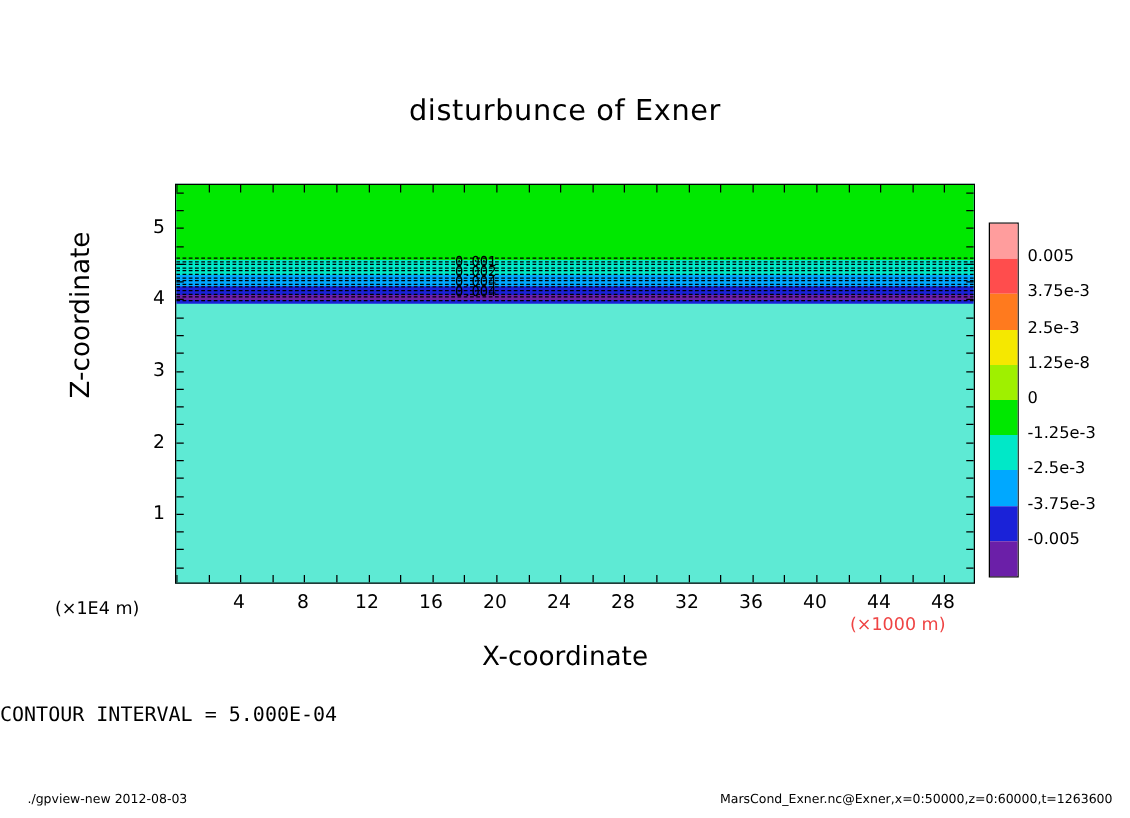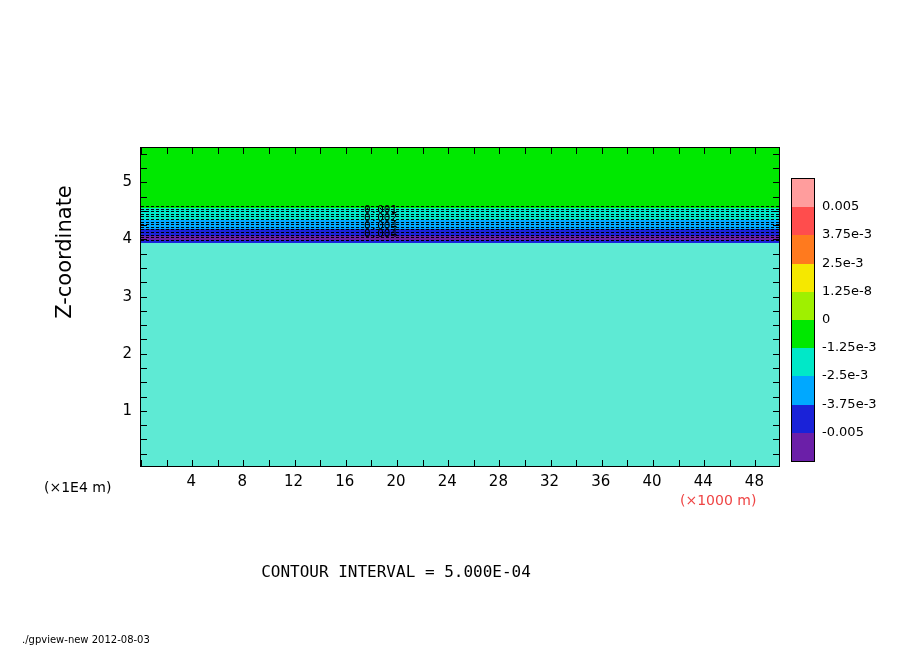--- a/index.html
+++ b/index.html
@@ -180,21 +180,20 @@
     color: #000;
     margin-top: -8px;
     white-space: nowrap;
   }
   
   #contour-interval {
     position: absolute;
     left: 0;
     top: 562px;
     width: 792px;
-    text-align: center;
     font-size: 16px;
     color: #000;
     font-family: "DejaVu Sans Mono", monospace;
   }
   #time-stamp {
     position: absolute;
     left: 0;
     top: 593px;
     width: 904px;
     text-align: right;
@@ -220,20 +219,21 @@
     color: #000;
     text-align: right;
     font-family: "DejaVu Sans", sans-serif;
   }
 </style>
 </head>
 <body>
 
 <div id="stage">
 
+  <div id="title">disturbunce of Exner</div>
 
   <div id="plot-frame">
     <div id="field-green"></div>
     <div id="field-bands">
         <div class="band" style="top: 0px; height: 12px; background: rgb(0, 232, 200);"></div>
         <div class="band" style="top: 12px; height: 9px; background: rgb(0, 168, 255);"></div>
         <div class="band" style="top: 21px; height: 7px; background: rgb(26, 34, 216);"></div>
         <div class="band" style="top: 28px; height: 4px; background: rgb(107, 31, 168);"></div>
         <div class="band" style="top: 32px; height: 3px; background: rgb(26, 34, 216);"></div>
       </div>
@@ -378,20 +378,21 @@
       <div class="xlabel" style="left: 754.4px;">48</div>
     </div>
   <div id="ytick-labels">
       <div class="ylabel" style="top: 409.857px;">1</div>
       <div class="ylabel" style="top: 352.714px;">2</div>
       <div class="ylabel" style="top: 295.571px;">3</div>
       <div class="ylabel" style="top: 238.429px;">4</div>
       <div class="ylabel" style="top: 181.286px;">5</div>
     </div>
 
+  <div id="x-axis-name">X-coordinate</div>
   <div id="y-axis-name">Z-coordinate</div>
   <div id="x-units">(×1000 m)</div>
   <div id="y-units">(×1E4 m)</div>
 
   <div id="colorbar">
       <div class="cb-cell" style="top: 0px; height: 28.2px; background: rgb(255, 157, 157);"></div>
       <div class="cb-cell" style="top: 28.2px; height: 28.2px; background: rgb(255, 77, 77);"></div>
       <div class="cb-cell" style="top: 56.4px; height: 28.2px; background: rgb(255, 122, 30);"></div>
       <div class="cb-cell" style="top: 84.6px; height: 28.2px; background: rgb(245, 232, 0);"></div>
       <div class="cb-cell" style="top: 112.8px; height: 28.2px; background: rgb(159, 240, 0);"></div>
@@ -408,14 +409,15 @@
       <div class="cb-tick-label" style="top: 290.8px;">1.25e-8</div>
       <div class="cb-tick-label" style="top: 319px;">0</div>
       <div class="cb-tick-label" style="top: 347.2px;">-1.25e-3</div>
       <div class="cb-tick-label" style="top: 375.4px;">-2.5e-3</div>
       <div class="cb-tick-label" style="top: 403.6px;">-3.75e-3</div>
       <div class="cb-tick-label" style="top: 431.8px;">-0.005</div>
     </div>
 
   <div id="contour-interval">CONTOUR INTERVAL = 5.000E-04</div>
   <div id="footer-left">./gpview-new   2012-08-03</div>
+  <div id="footer-right">MarsCond_Exner.nc@Exner,x=0:50000,z=0:60000,t=1263600</div>
 
 </div>
 
 </body></html>

